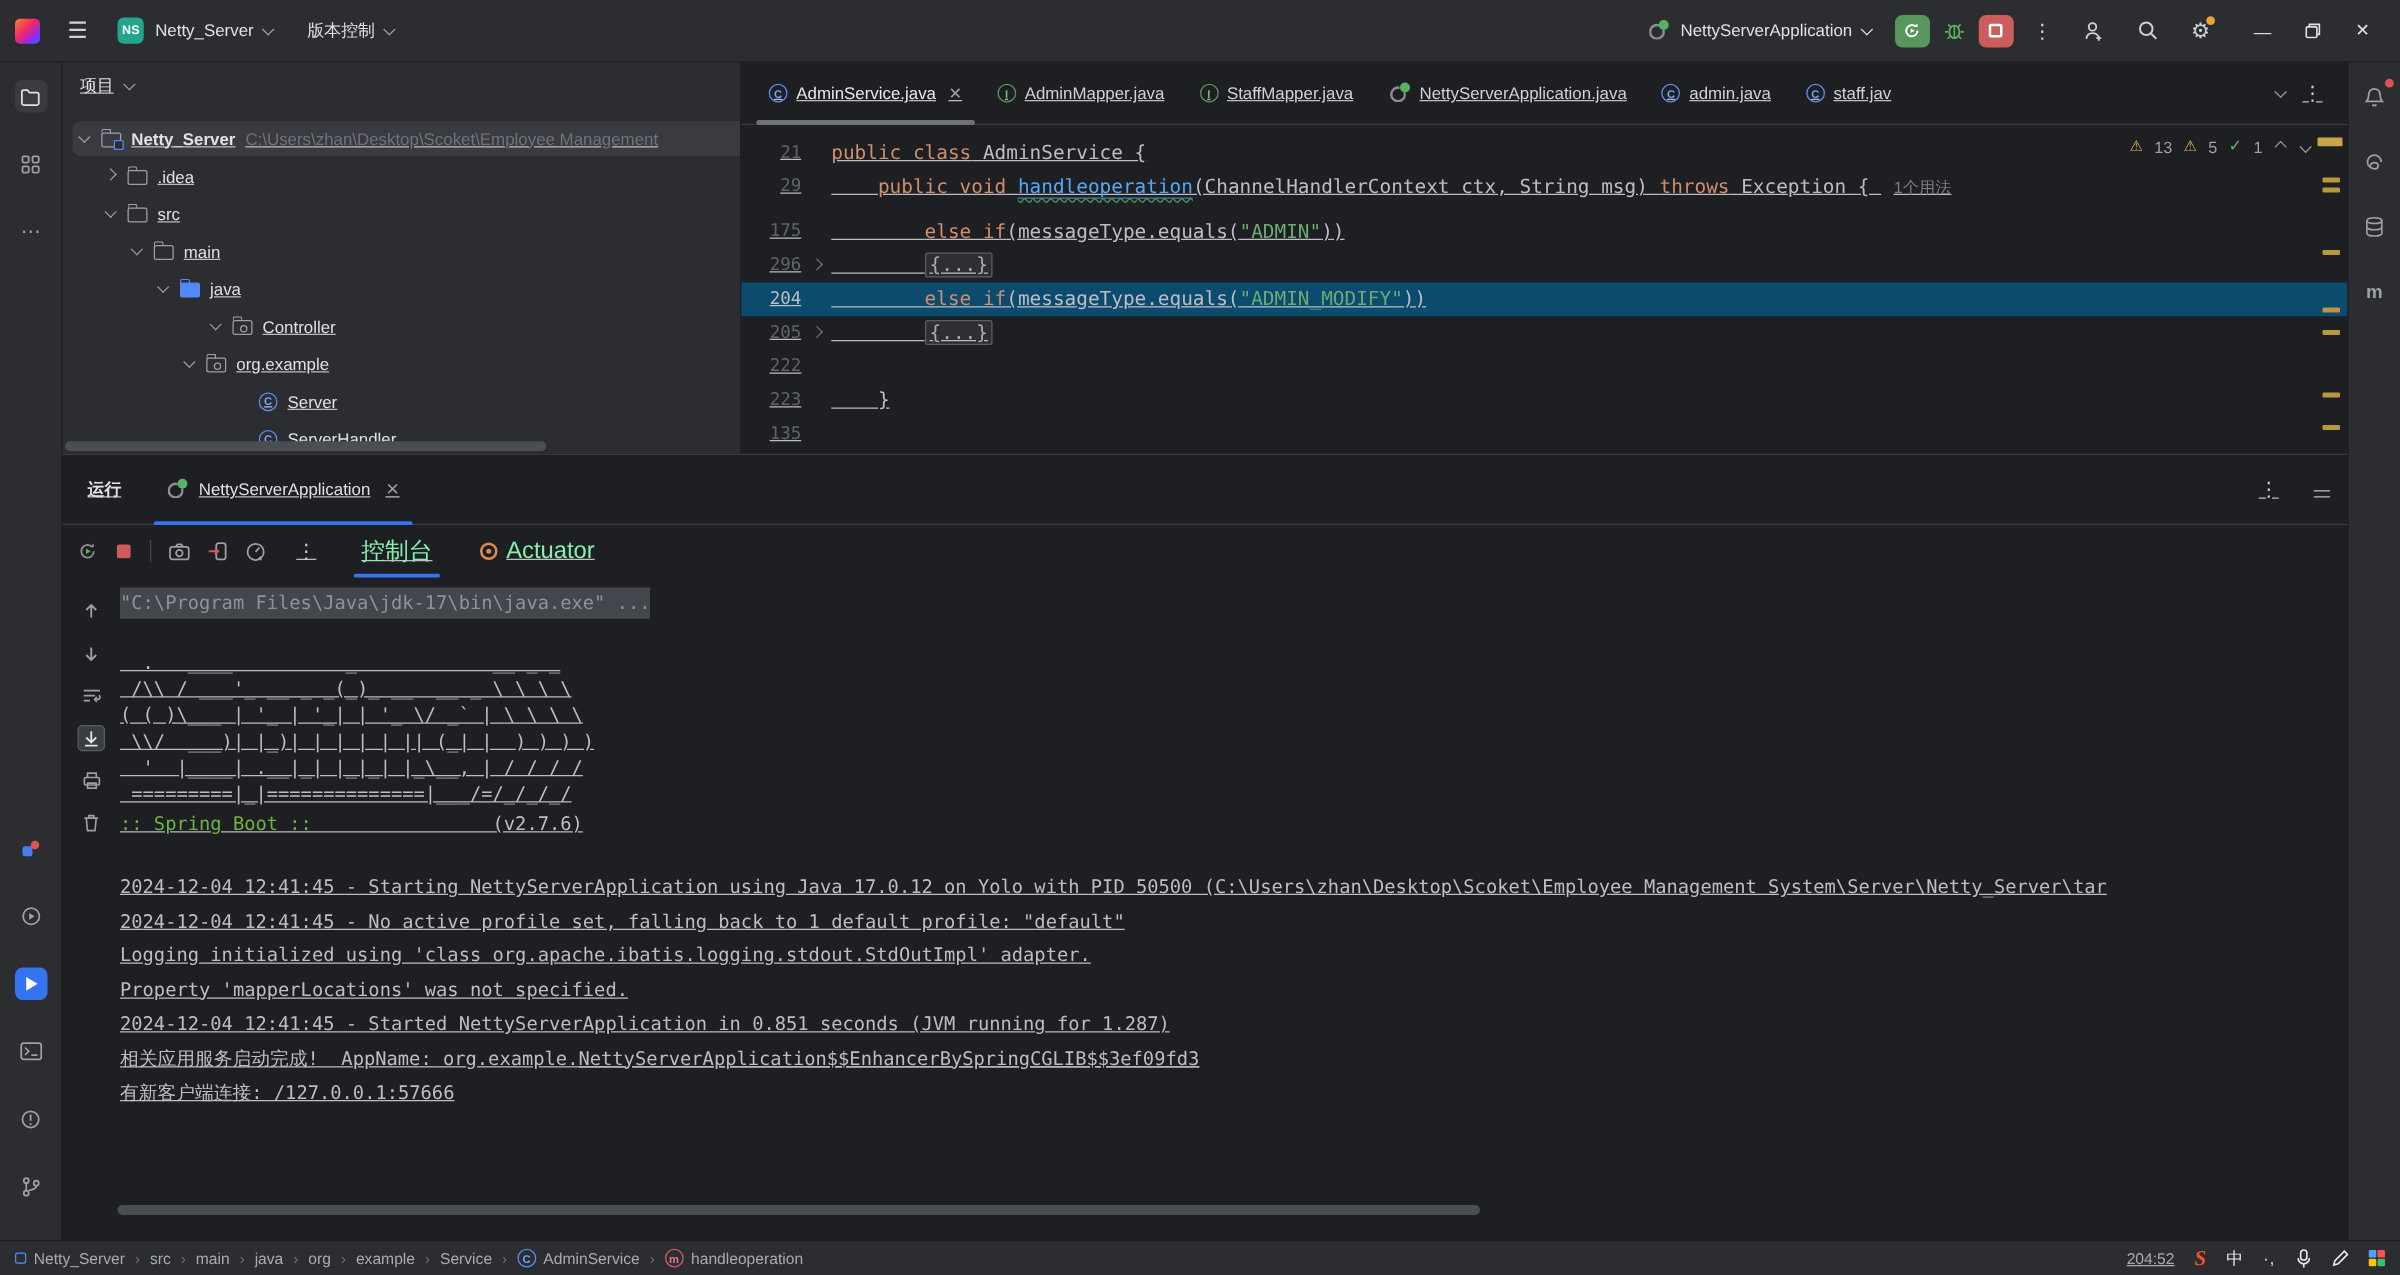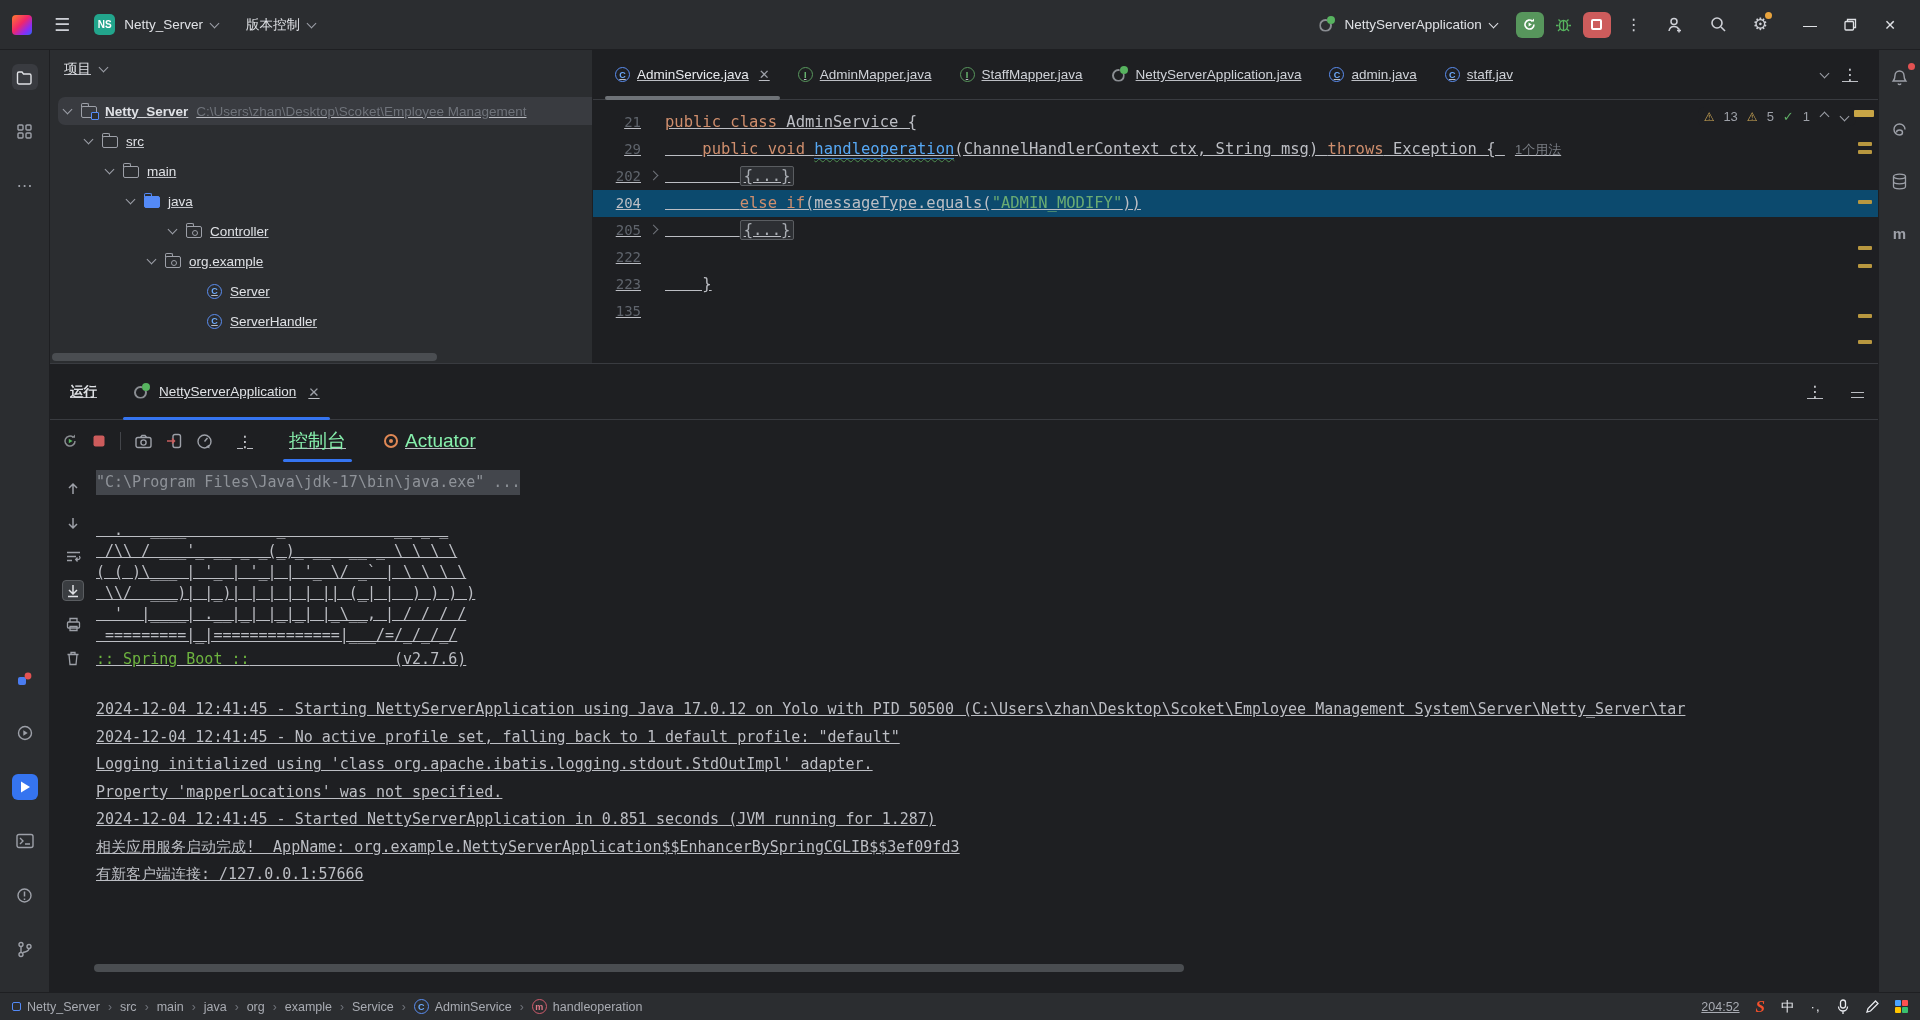--- a/index.html
+++ b/index.html
@@ -285,20 +285,25 @@
         </div>
         <div class="tree" id="project-tree">
             <div class="tree-row" style="padding-left: 14px;">
               <i class="rowbg"></i>
               <i class="chv"></i>
               <span class="f-ic proj"></span>
               <span class="t-label bold">Netty_Server</span>
               <span class="t-path">C:\Users\zhan\Desktop\Scoket\Employee Management</span>
             </div>
             <div class="tree-row" style="padding-left: 35px;">
+              <i class="chv r"></i>
+              <span class="f-ic"></span>
+              <span class="t-label">.idea</span>
+            </div>
+            <div class="tree-row" style="padding-left: 35px;">
               <i class="chv"></i>
               <span class="f-ic"></span>
               <span class="t-label">src</span>
             </div>
             <div class="tree-row" style="padding-left: 56px;">
               <i class="chv"></i>
               <span class="f-ic"></span>
               <span class="t-label">main</span>
             </div>
             <div class="tree-row" style="padding-left: 77px;">
@@ -362,21 +367,22 @@
               <span>staff.jav</span>
             </div>
             <div class="tab-end">
               <i class="chv"></i>
               <span class="kebab">⋮</span>
             </div>
           </div>
         <div class="editor-body" id="editor-body">
           <div class="cl"><span class="ln">21</span><span class="fg"></span><code><span class="tk-kw">public class</span><span class="tk-pln"> AdminService {</span></code></div>
             <div class="cl"><span class="ln">29</span><span class="fg"></span><code><span class="tk-pln">    </span><span class="tk-kw">public void</span><span class="tk-pln"> </span><span class="tk-mth">handleoperation</span><span class="tk-pln">(ChannelHandlerContext ctx, String msg) </span><span class="tk-kw">throws</span><span class="tk-pln"> Exception { </span><span class="tk-inlay">1个用法</span></code></div>
-            <div class="cl"><span class="ln">202</span><span class="fg"><i class="chv r"></i></span><code><span class="tk-pln">        </span><span class="tk-fold">{...}</span></code></div>
+            <div class="cl gap"><span class="ln">175</span><span class="fg"></span><code><span class="tk-pln">        </span><span class="tk-kw">else if</span><span class="tk-pln">(messageType.equals(</span><span class="tk-str">"ADMIN"</span><span class="tk-pln">))</span></code></div>
+            <div class="cl"><span class="ln">296</span><span class="fg"><i class="chv r"></i></span><code><span class="tk-pln">        </span><span class="tk-fold">{...}</span></code></div>
             <div class="cl current"><span class="ln">204</span><span class="fg"></span><code><span class="tk-pln">        </span><span class="tk-kw">else if</span><span class="tk-pln">(messageType.equals(</span><span class="tk-str">"ADMIN_MODIFY"</span><span class="tk-pln">))</span></code></div>
             <div class="cl"><span class="ln">205</span><span class="fg"><i class="chv r"></i></span><code><span class="tk-pln">        </span><span class="tk-fold">{...}</span></code></div>
             <div class="cl"><span class="ln">222</span><span class="fg"></span><code></code></div>
             <div class="cl"><span class="ln">223</span><span class="fg"></span><code><span class="tk-pln">    }</span></code></div>
             <div class="cl"><span class="ln">135</span><span class="fg"></span><code></code></div>
             <div class="insp-widget">
             <span class="warn">⚠</span>
             <span>13</span>
             <span class="warn">⚠</span>
             <span>5</span>

